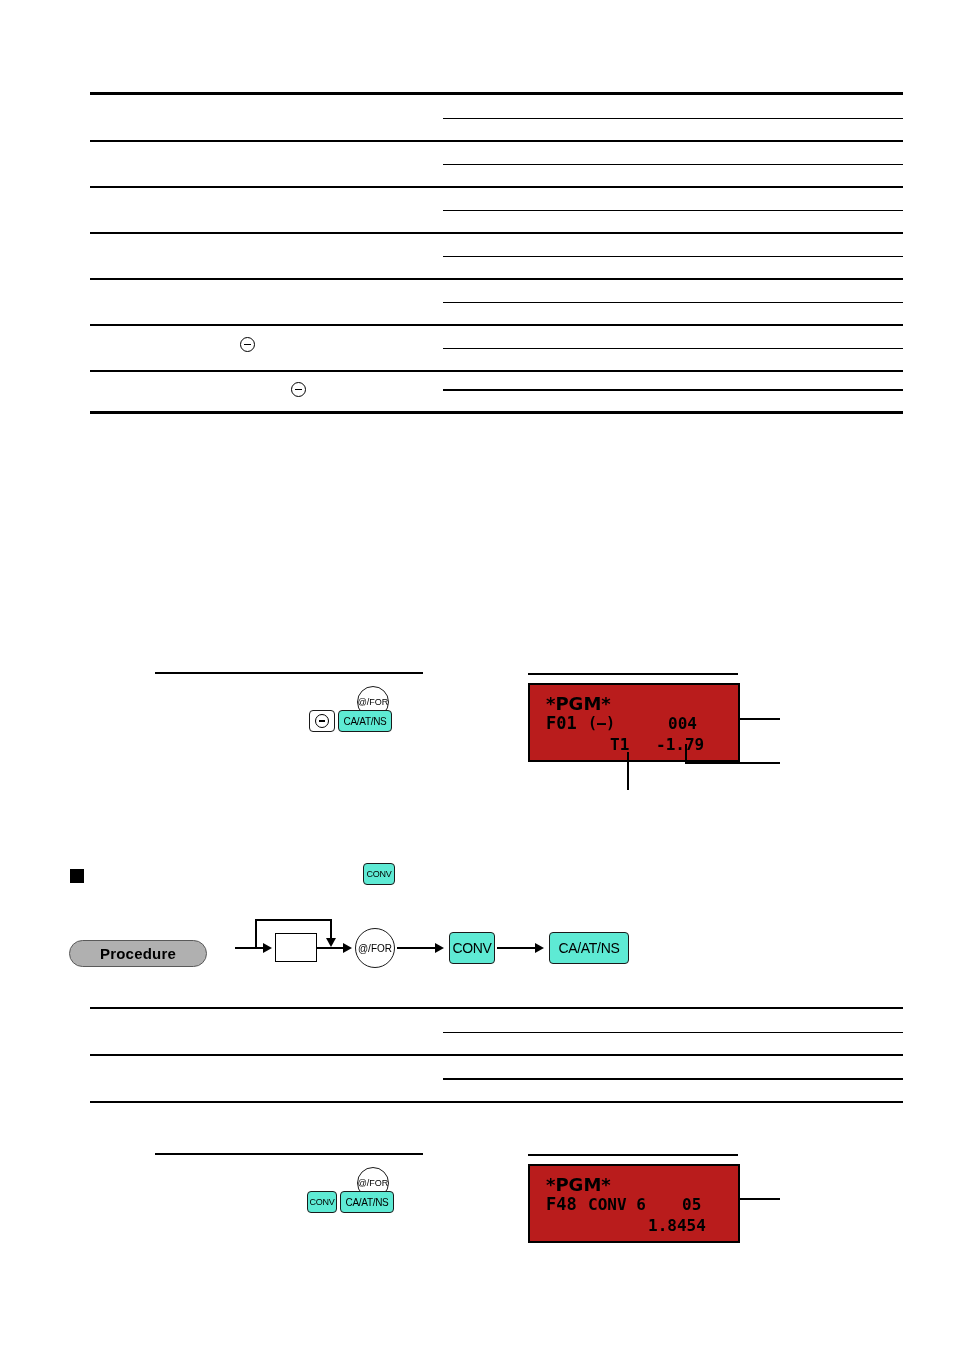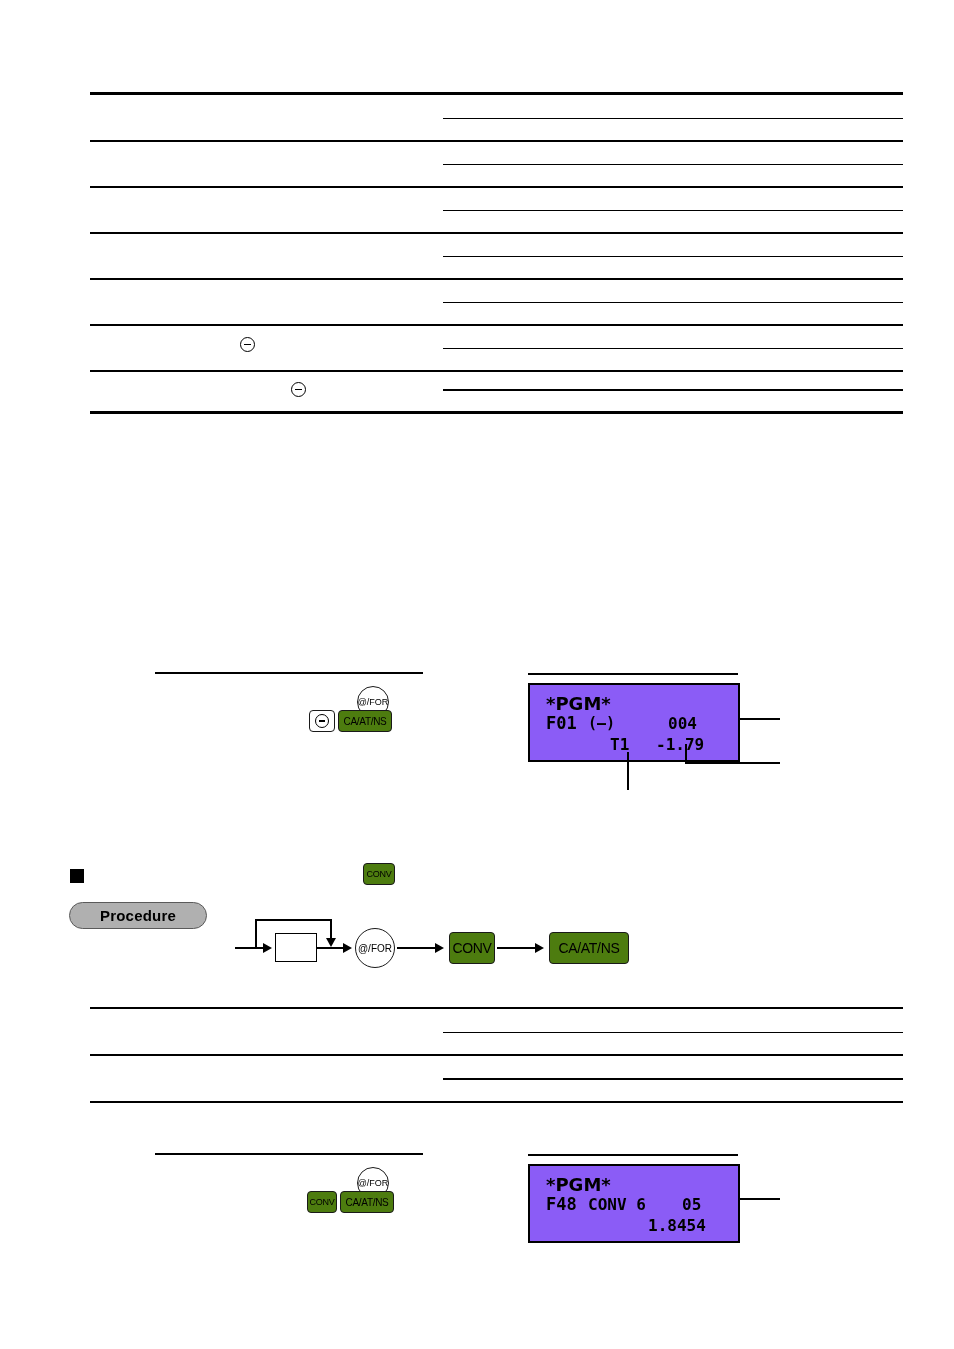--- a/index.html
+++ b/index.html
@@ -69,21 +69,21 @@
     margin-top: -0.7px;
     height: 1.4px;
     background: #000;
   }
 
   
   .key {
     box-sizing: border-box;
     border: 1.3px solid #1a1a1a;
     border-radius: 4px;
-    background: #4d7c0f;
+    background: #5eead4;
     display: flex;
     align-items: center;
     justify-content: center;
     font-family: "Liberation Sans", sans-serif;
     font-weight: 400;
     letter-spacing: -0.3px;
     color: #000;
     white-space: nowrap;
   }
   .key-round {
@@ -105,21 +105,21 @@
     background: #ffffff;
     display: flex;
     align-items: center;
     justify-content: center;
   }
 
   
   .lcd {
     position: absolute;
     border: 2.2px solid #000;
-    background: #8b5cf6;
+    background: #b91c1c;
     box-sizing: border-box;
   }
   .lcd-line {
     position: absolute;
     font-family: "DejaVu Sans Mono", monospace;
     font-weight: bold;
     color: #000;
     white-space: pre;
   }
   .lcd-pgm {
@@ -303,21 +303,21 @@
 <div class="leader" style="left:627px; top:752px; width:1.6px; height:38px;"></div>
 
 <div class="blk-bullet abs" style="left:70px; top:869px;"></div>
 
 <div class="abs" style="left:92px; top:866px; width:250px; font-size:14px; font-weight:bold;"></div>
 
 <div class="key" style="position:absolute; left:363px; top:863px; width:32px; height:22px; font-size:9px;">
   <span>CONV</span>
 </div>
 
-<div class="proc-pill" style="position:absolute; left:69px; top:902px; width:138px; height:27px;">
+<div class="proc-pill" style="position:absolute; left:69px; top:940px; width:138px; height:27px;">
   <span>Procedure</span>
 </div>
 
 <div class="abs" style="left:235px; top:905px; width:360px; height:72px;">
 
   <div class="flow-line" style="left:0px; top:42px; width:30px; height:1.6px;"></div>
   <div class="arrow-right" style="left:28px; top:38px;"></div>
 
   <div class="flow-box" style="position:absolute; left:40px; top:28px; width:42px; height:29px;">
     <span style="display:block;font-size:11px;text-align:center;line-height:29px;"></span>

